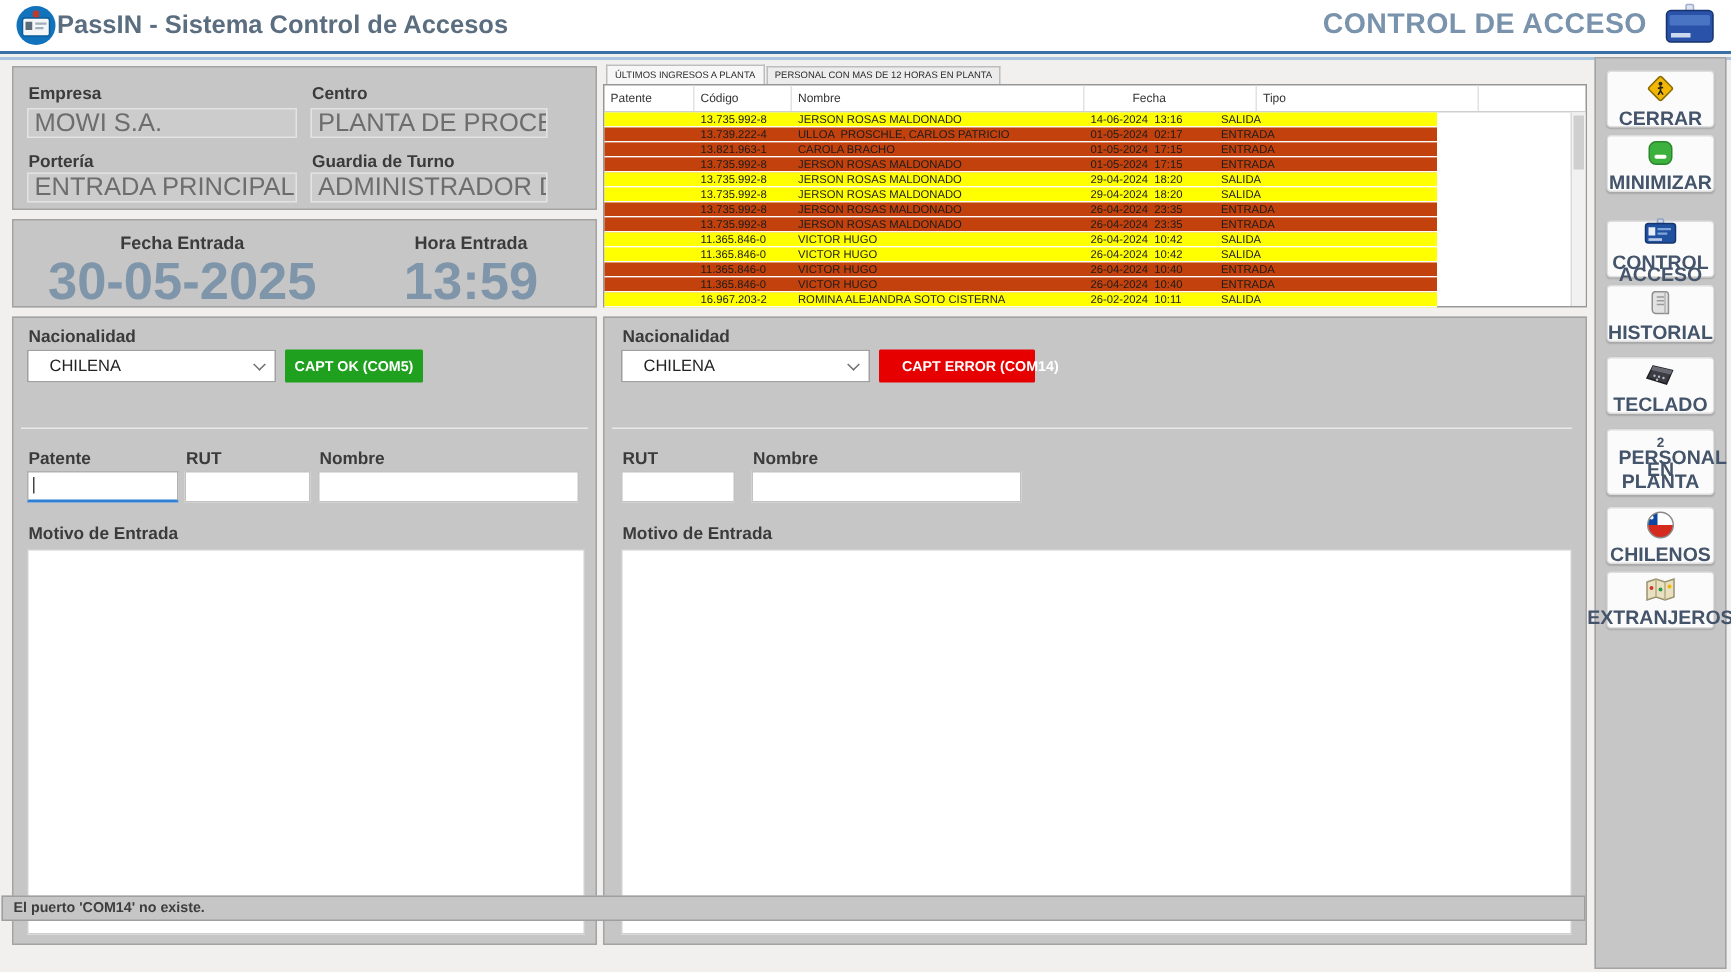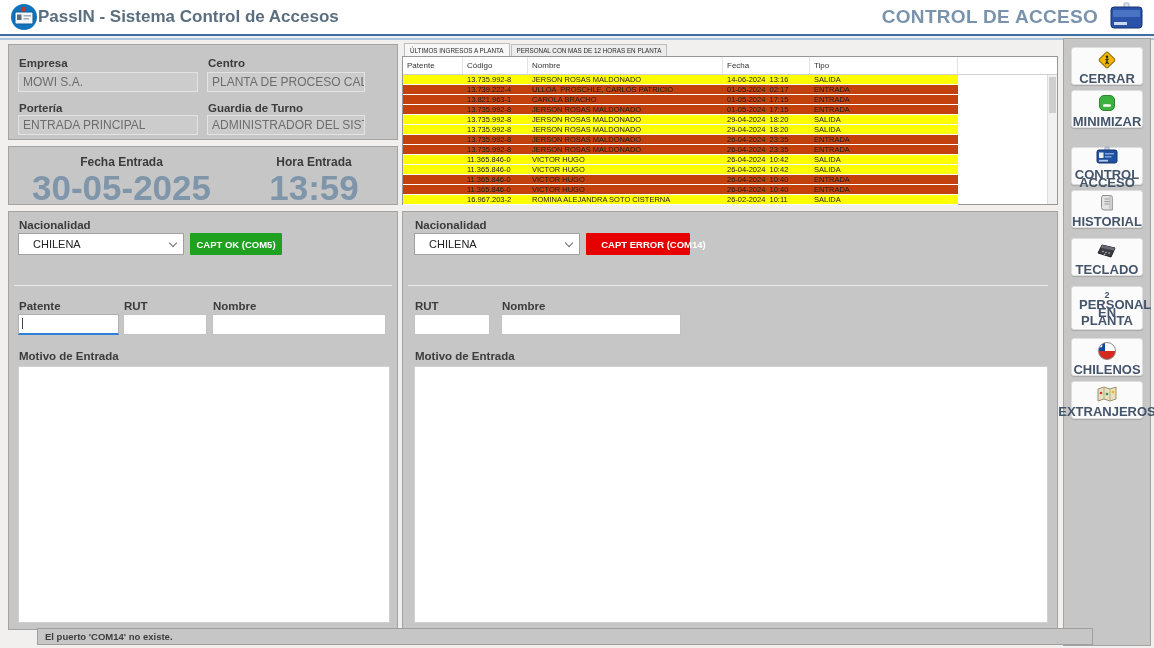--- a/index.html
+++ b/index.html
@@ -13,38 +13,38 @@
   .app-title{font-size:17px;font-weight:bold;color:#5a6e80;margin-left:0;}
   .mode-title{font-size:19px;font-weight:bold;color:#7a93ad;margin-right:10px;letter-spacing:.3px;}
   .flex-spacer{flex:1;}
 
   
   .panel{position:absolute;background:#c6c6c6;border:1px solid #a3a3a3;}
 
   
   .flabel{position:absolute;font-size:11.5px;font-weight:bold;color:#3b3b3b;}
   .dfield{position:absolute;height:20px;background:#cccccc;border:1px solid #e3e3e3;
-    color:#6d6d6d;font-size:12px;line-height:18px;padding-left:4px;white-space:nowrap;overflow:hidden;}
+    color:#6d6d6d;font-size:17px;line-height:18px;padding-left:4px;white-space:nowrap;overflow:hidden;}
 
   
   .dt-block{position:absolute;top:0;height:100%;text-align:center;}
   .dt-label{font-size:12px;font-weight:bold;color:#3b3b3b;margin-top:8px;}
   .dt-value{font-size:35px;font-weight:600;color:#7e95aa;line-height:36px;margin-top:1px;white-space:nowrap;}
 
   
   .tabcontrol{position:absolute;left:402px;top:40px;width:656px;height:165px;}
   .tabs{height:16px;display:flex;align-items:flex-end;padding-left:2px;}
   .tab{font-size:6.3px;color:#2b2b2b;background:#ececec;border:1px solid #bdbdbd;border-bottom:none;
     padding:2px 5px 2px;margin-right:1px;white-space:nowrap;cursor:default;}
   .tab.active{background:#f7f7f7;padding-top:3px;}
   .grid{position:absolute;left:0;top:16px;right:0;bottom:0;background:#ffffff;border:1px solid #979797;}
   .grid-header{display:flex;height:18px;border-bottom:1px solid #cfcfcf;}
   .hc{font-size:8px;color:#333;padding:4px 0 0 4px;border-right:1px solid #e2e2e2;white-space:nowrap;overflow:hidden;}
   .hc-patente{width:60px;} .hc-codigo{width:65px;} .hc-nombre{width:195px;}
-  .hc-fecha{width:87px;} .hc-tipo{width:148px;} .hc-fill{flex:1;border-right:none;}
+  .hc-fecha{width:87px;margin-left:28px;} .hc-tipo{width:148px;} .hc-fill{flex:1;border-right:none;}
   .grid-row{display:flex;width:555px;height:10px;border-bottom:1px solid #fbfbfb;}
   .c{font-size:7.5px;line-height:9px;color:#1c1c1c;padding-left:4px;white-space:pre;overflow:hidden;}
   .c-patente{width:60px;} .c-codigo{width:65px;} .c-nombre{width:195px;}
   .c-fecha{width:87px;} .c-tipo{width:148px;}
   .salida{background:#ffff00;} .entrada{background:#c2410c;}
   .grid-scrollbar{position:absolute;right:0;top:18px;bottom:0;width:10px;background:#f1f1f1;border-left:1px solid #dcdcdc;}
   .grid-thumb{position:absolute;left:1px;top:2px;width:7px;height:36px;background:#cfcfcf;}
 
   
   .combo{position:absolute;height:22px;background:#fff;border:1px solid #a0a0a0;
@@ -69,23 +69,23 @@
     background:#c6c6c6;border:1px solid #a3a3a3;padding-top:8px;}
   .side-btn{width:72px;height:38px;margin:0 auto;background:#fbfbfb;border:1px solid #dedede;
     border-radius:3px;display:flex;flex-direction:column;align-items:center;justify-content:center;
     gap:1px;cursor:pointer;box-shadow:0 1px 1px rgba(0,0,0,.15);}
   .side-btn .lbl{font-size:13px;font-weight:bold;color:#44546a;text-align:center;line-height:8px;}
   .side-btn .cnt{font-size:9px;font-weight:bold;color:#44546a;line-height:9px;}
   .mb5{margin-bottom:5px;} .mb8{margin-bottom:8px;} .mb10{margin-bottom:10px;} .mb19{margin-bottom:19px;}
   .tall{height:44px;}
 
   
-  .statusbar{position:absolute;left:1px;top:628px;width:1056px;height:17px;background:#c6c6c6;
+  .statusbar{position:absolute;left:1px;top:597px;width:1056px;height:17px;background:#c6c6c6;
     border:1px solid #9f9f9f;font-size:9.5px;font-weight:bold;color:#3d3d3d;
-    line-height:15px;padding-left:7px;margin-left:36px;}
+    line-height:15px;padding-left:7px;}
 
   
   .logo-circle{width:28px;height:28px;position:relative;flex:0 0 auto;}
   .badge-wrap{width:36px;height:30px;position:relative;flex:0 0 auto;}
 </style>
 </head>
 <body>
 
 <header class="titlebar">
   <span class="logo-circle">

